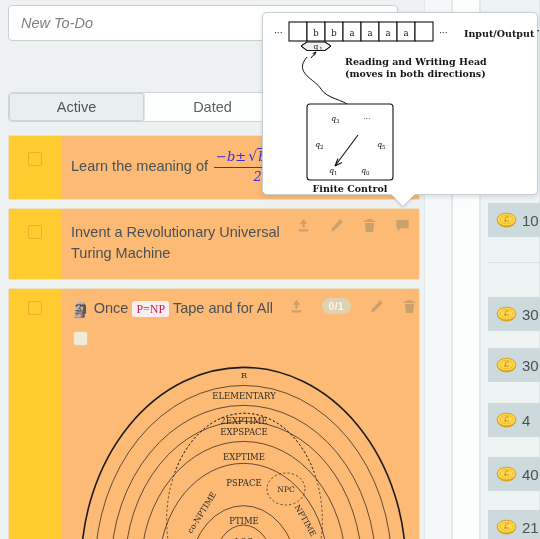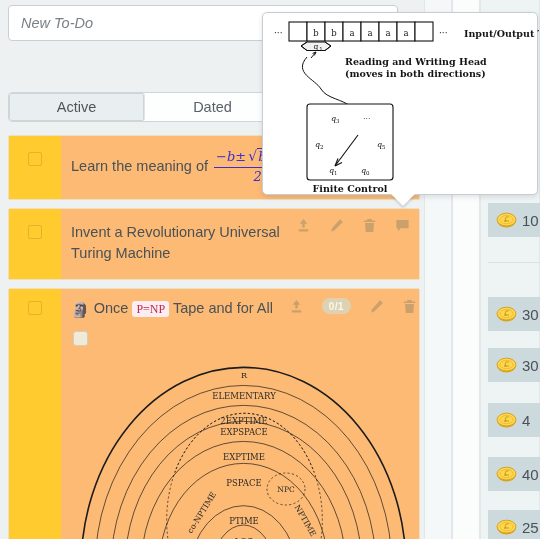--- a/index.html
+++ b/index.html
@@ -390,21 +390,21 @@
 
     <div class="coin-badge" style="top:510px;">
       <span class="coin">
         <svg viewBox="0 0 21 16">
           <ellipse cx="10.5" cy="9" rx="9.4" ry="6.4" fill="#d9a21a"></ellipse>
           <ellipse cx="10.5" cy="7.6" rx="9.4" ry="6.4" fill="#ffd74d" stroke="#d6a220" stroke-width="1"></ellipse>
           <ellipse cx="10.5" cy="7.6" rx="6.6" ry="4.2" fill="none" stroke="#e8bb38" stroke-width=".9"></ellipse>
           <path d="M12.2 4.8 q-3 -.6 -3 2 q0 1.4 1 2.2 h-1.4 M8.4 9 h4.3" fill="none" stroke="#c99a1e" stroke-width="1" stroke-linecap="round"></path>
         </svg>
       </span>
-      <span class="coin-val">25</span>
+      <span class="coin-val">21</span>
     </div>
   </div>
 
   <div class="popup">
     <div class="popup-tail"></div>
     <svg width="276" height="183" viewBox="0 0 276 183">
       <defs>
         <style>
           .tmtxt { font-family:"DejaVu Serif", serif; fill:#151515; }
           .tmbox { fill:#ffffff; stroke:#111; stroke-width:1.1; }

